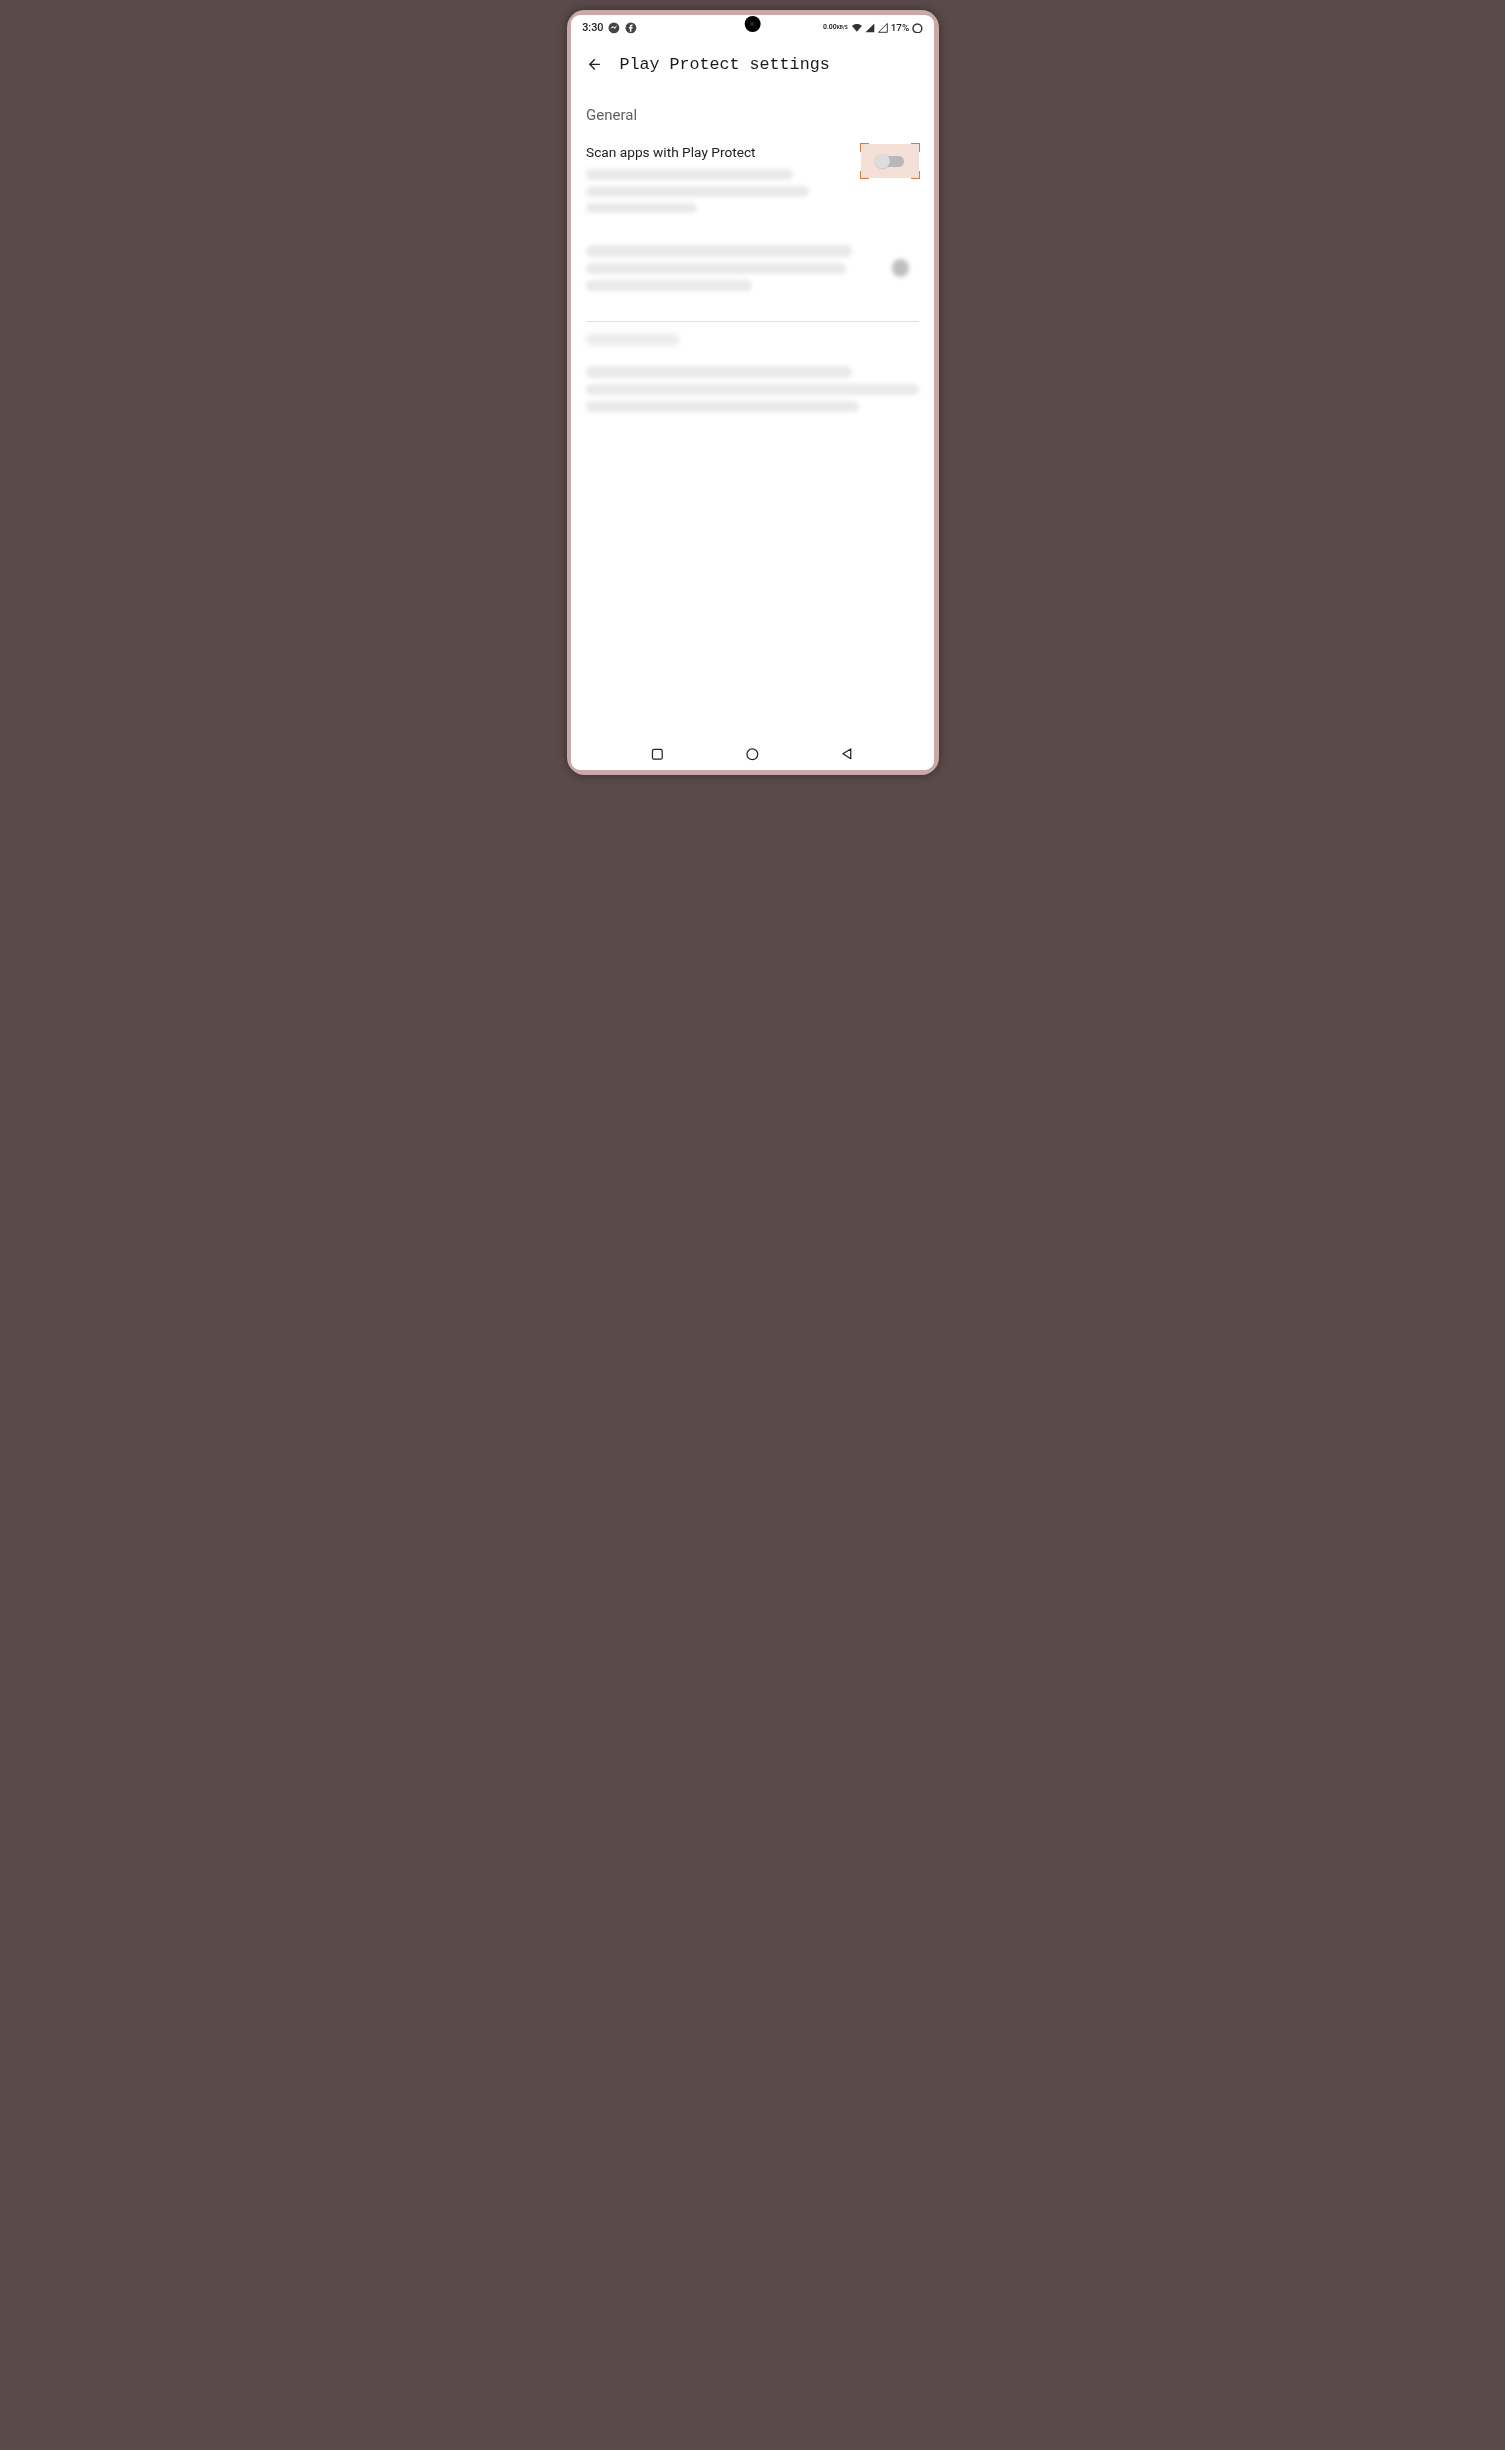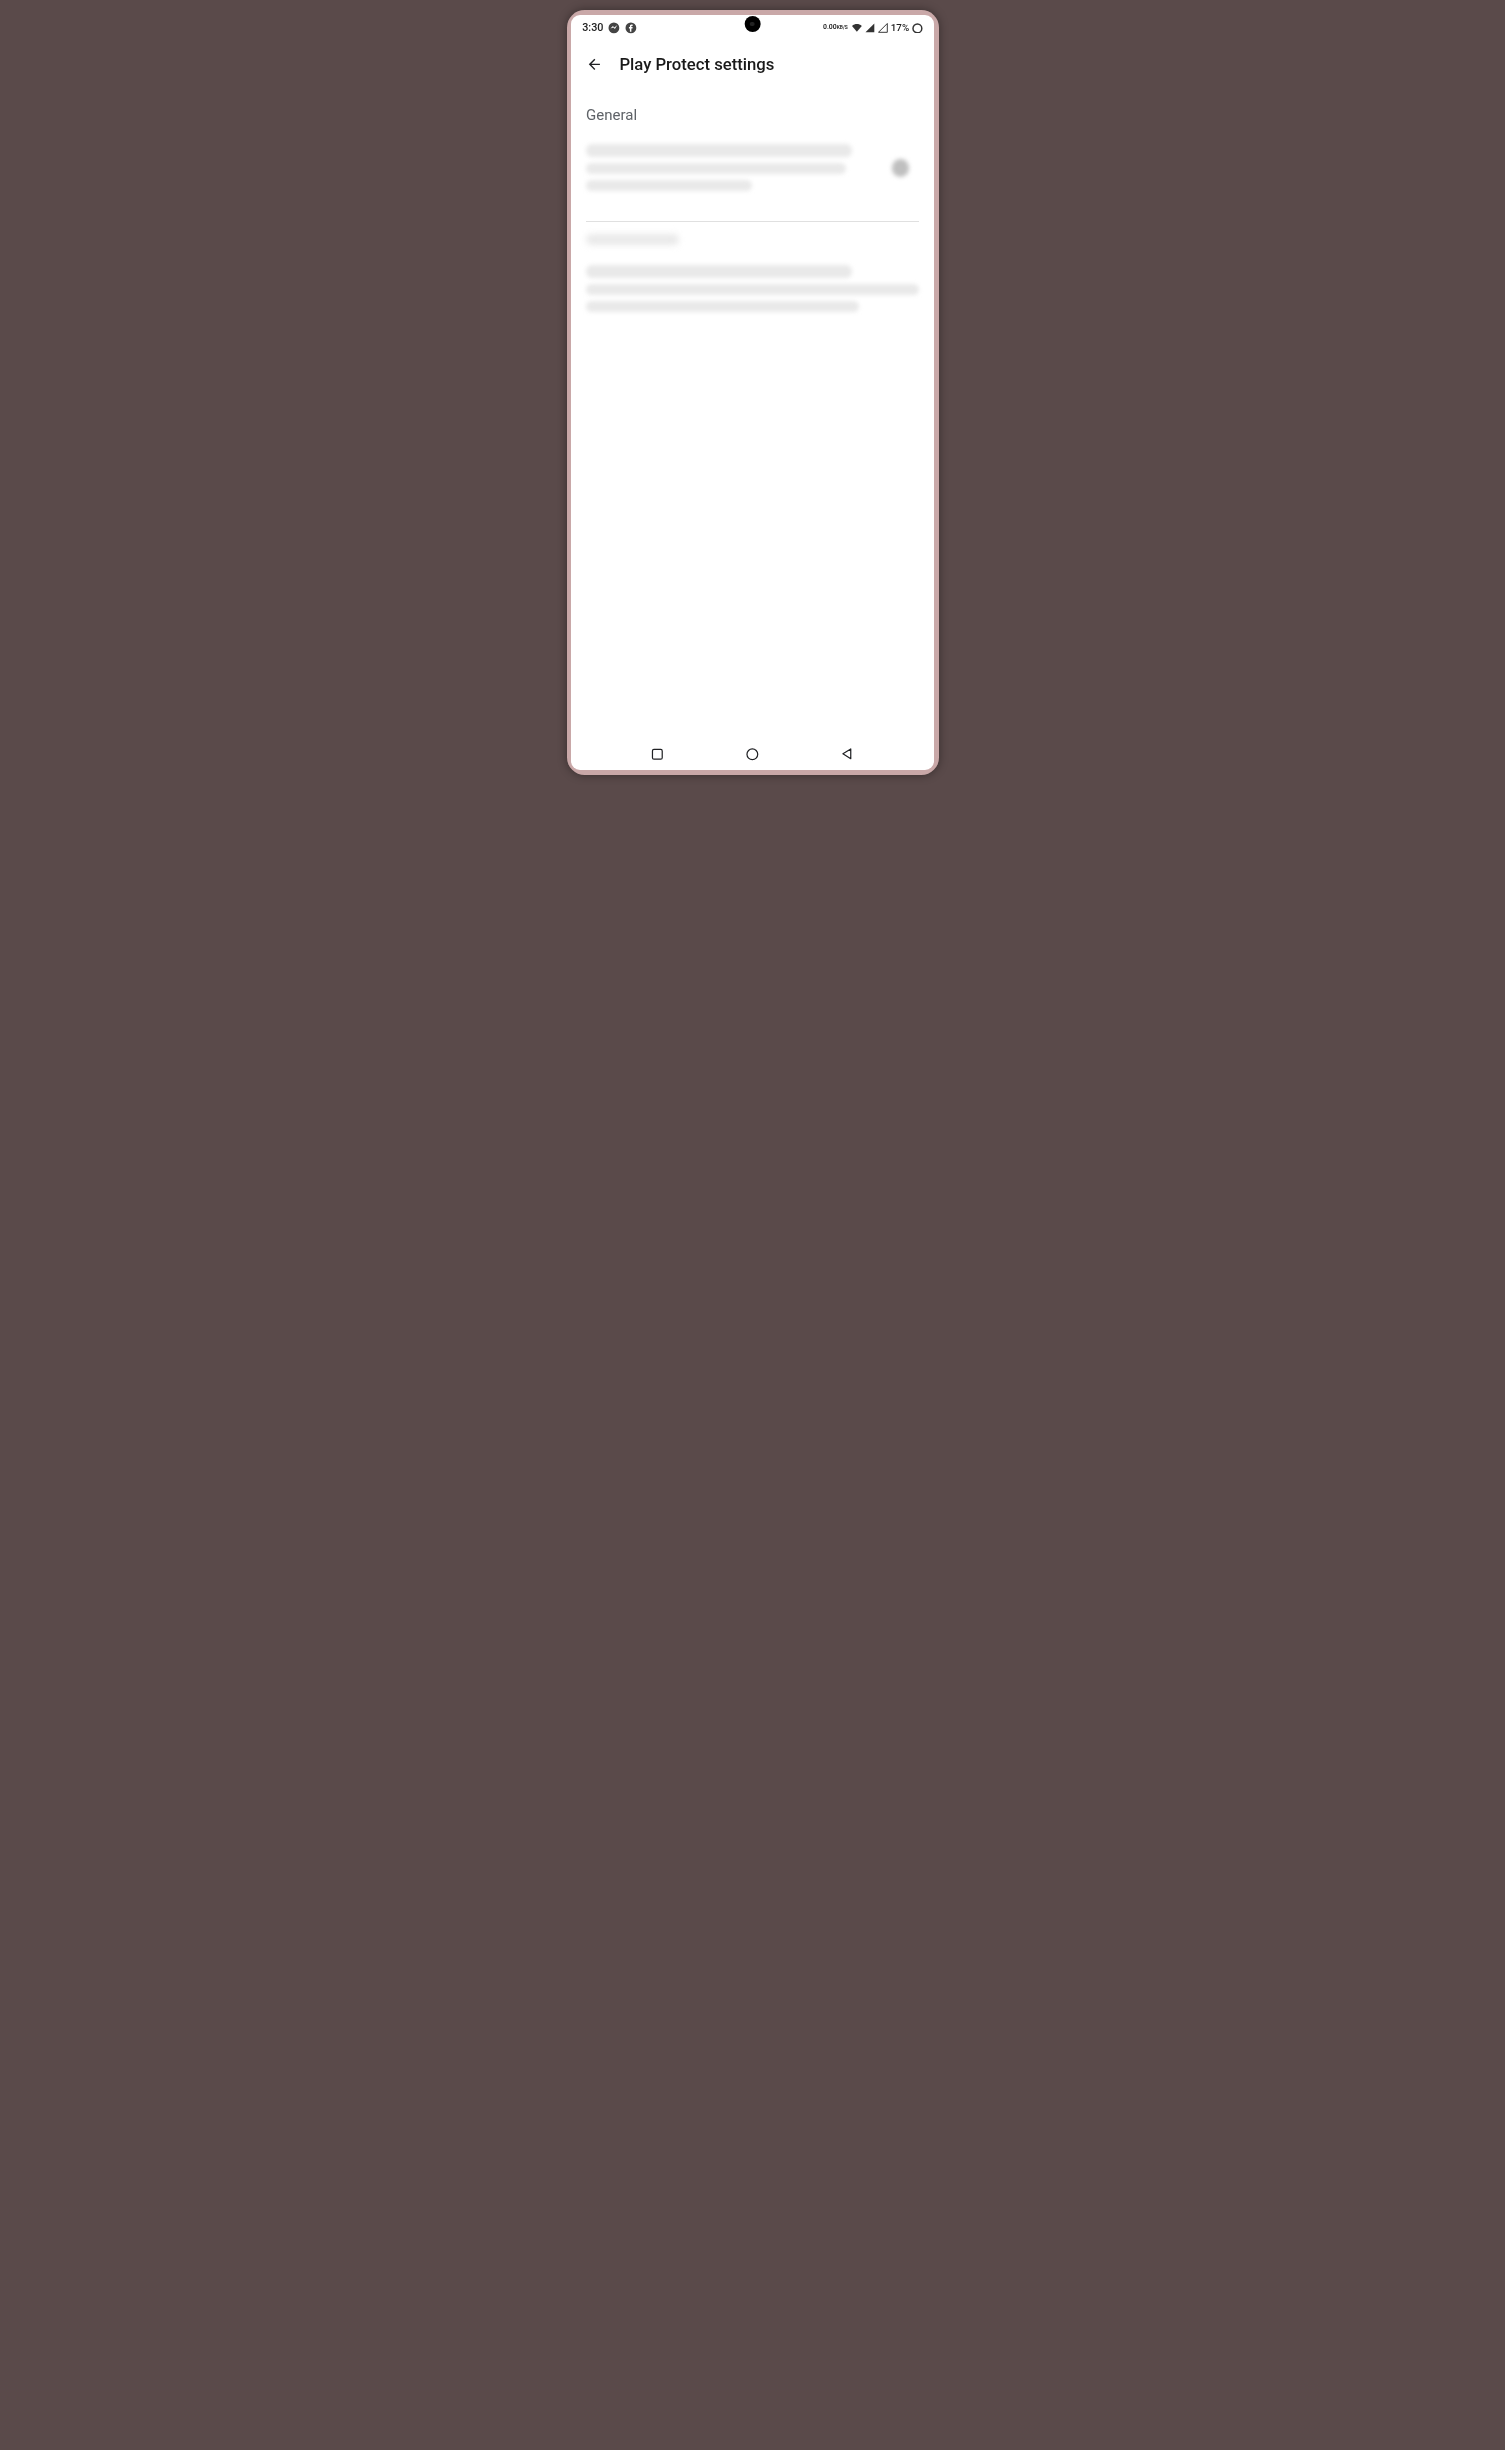--- a/index.html
+++ b/index.html
@@ -53,20 +53,21 @@
   .status-left, .status-right { display:flex; align-items:center; gap:4.9px; }
   .status-left .ico, .status-right .ico { display:inline-flex; align-items:center; justify-content:center; }
   .status-right { gap:2.9px; font-size:9.8px;}
   .kbs-stack{display:flex;flex-direction:row;align-items:center;line-height:1;}
   .kbs-top{font-size:6.9px;font-weight:600;}
   .kbs-bot{font-size:4.9px;font-weight:600;}
   
   .app-header {
     display:flex; align-items:center; gap:13.7px;
     padding: 11.8px 10.8px 11.8px 10.8px;
+    font-family: Liberation Mono, monospace;
   }
   .back-btn { width:23.5px;height:23.5px;display:flex;align-items:center;justify-content:center;}
   .header-title { font-size:16.7px; font-weight:500; color:#1a1a1a; }
   
   .content { padding: 7.8px 0 0 0; }
   .section-label {
     font-size:15px; color:#5f6368; font-weight:400;
     padding: 9.8px 14.7px;
   }
   .setting-row {
@@ -165,20 +166,39 @@
         <svg width="16.7" height="16.7" viewBox="0 0 24 24">
             <path d="M20 11H7.8l5.6-5.6L12 4l-8 8 8 8 1.4-1.4L7.8 13H20z" fill="#202124"></path>
           </svg>
       </div>
       <div class="header-title">Play Protect settings</div>
     </div>
 
     <div class="content">
       <div class="section-label">General</div>
 
+      <div class="setting-row">
+        <div class="setting-text">
+          <div class="setting-title">Scan apps with Play Protect</div>
+          <div class="blurred-lines">
+            <div class="blur-bar" style="width:78%"></div>
+            <div class="blur-bar" style="width:84%"></div>
+            <div class="blur-bar" style="width:42%"></div>
+          </div>
+        </div>
+        <div class="toggle-highlight">
+          <span class="corner tl"></span>
+            <span class="corner tr"></span>
+            <span class="corner bl"></span>
+            <span class="corner br"></span>
+          <div class="toggle-track">
+            <div class="toggle-thumb"></div>
+          </div>
+        </div>
+      </div>
 
       <div class="setting-row">
         <div class="setting-text">
           <div class="blurred-lines" style="margin-top:0">
             <div class="blur-bar" style="width:90%;height:12.7px"></div>
             <div class="blur-bar" style="width:88%"></div>
             <div class="blur-bar" style="width:56%"></div>
           </div>
         </div>
         <div class="plain-toggle"></div>

